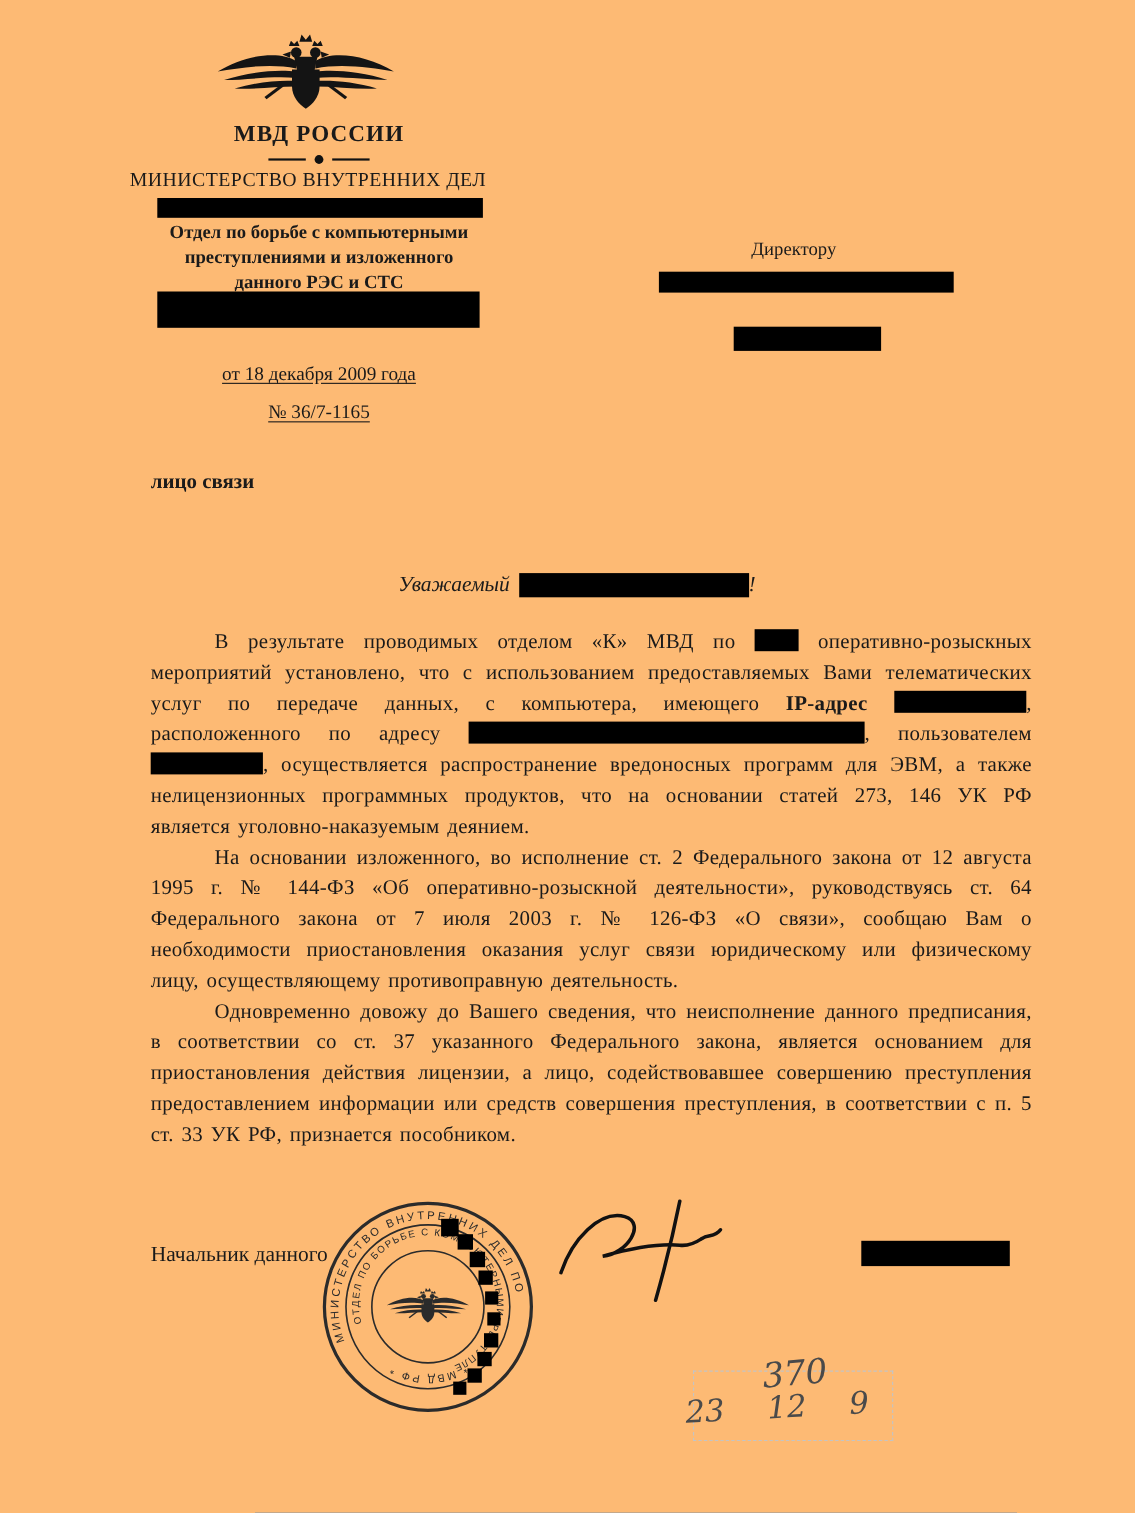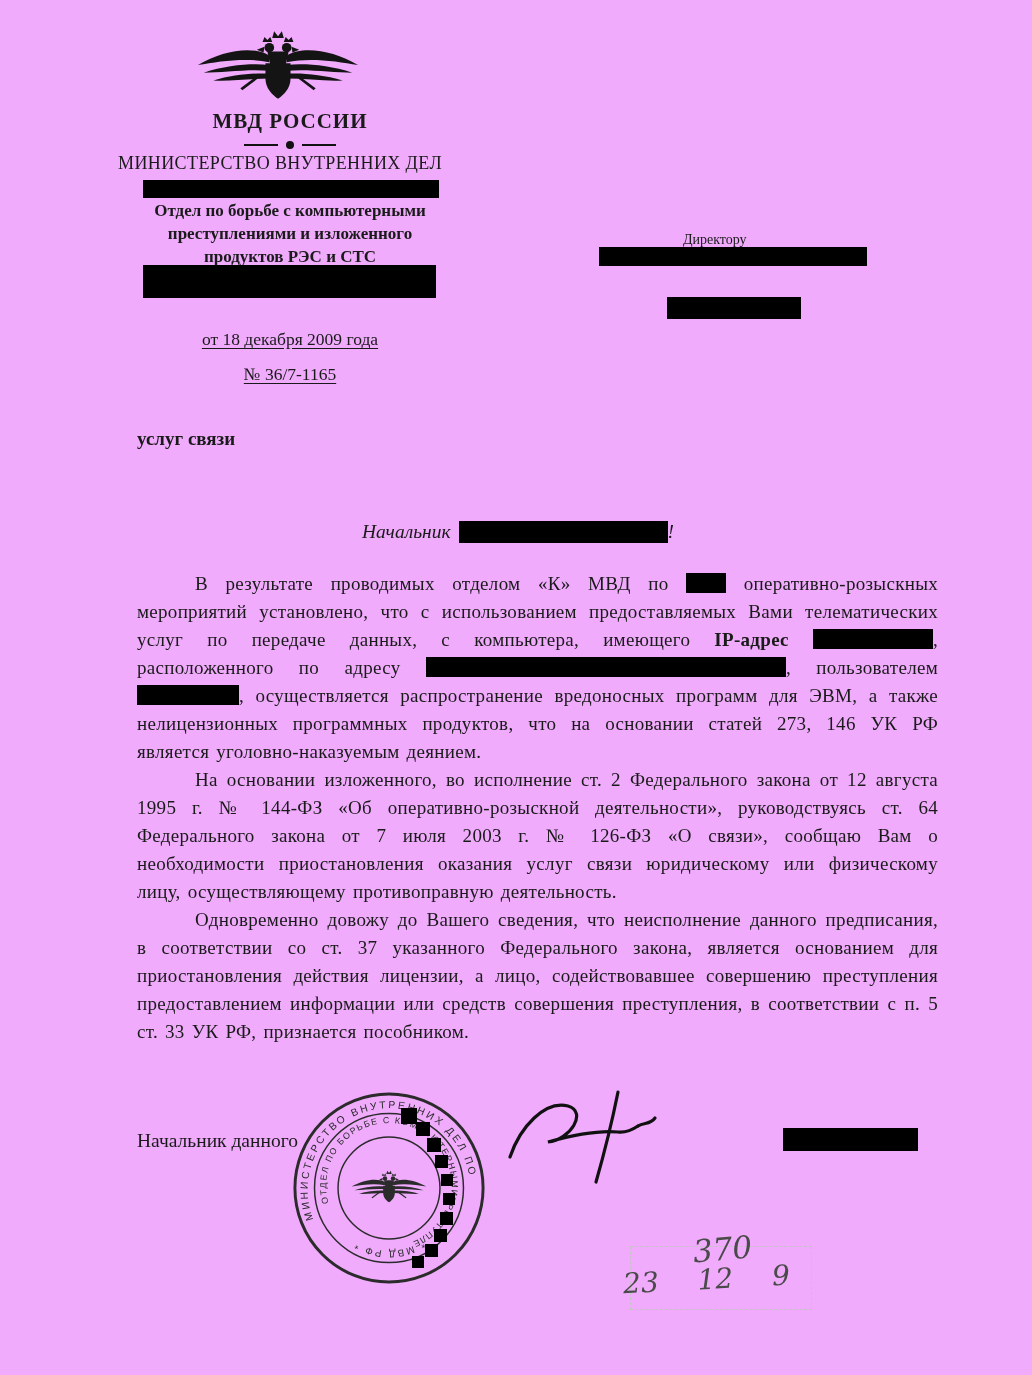--- a/index.html
+++ b/index.html
@@ -1,31 +1,31 @@
 <!DOCTYPE html>
 <html lang="ru"><head>
 <meta charset="utf-8">
 <style>
   html,body{margin:0;padding:0;background:#9a9a9a;}
   .page{
     position:relative;width:1032px;height:1375px;margin:0 auto;
-    background:#f0abfc;overflow:hidden;
+    background:#fdba74;overflow:hidden;
     font-family:"Liberation Serif","DejaVu Serif",serif;
     color:#1a1a1a;
   }
   .abs{position:absolute;}
   .bar{position:absolute;background:#000;}
   .center-col{left:128px;width:324px;text-align:center;}
   .org-top{top:109px;font-weight:bold;font-size:21px;letter-spacing:1px;}
   .divider{top:141px;display:flex;align-items:center;justify-content:center;gap:8px;}
   .divider .line{width:34px;height:2px;background:#111;}
   .divider .dot{width:8px;height:8px;border-radius:50%;background:#111;}
   .ministry{top:153px;font-size:18px;letter-spacing:.4px;white-space:nowrap;left:118px;width:344px;text-align:left;}
   .dept{top:199px;font-weight:bold;font-size:17px;line-height:23px;}
-  .recipient-label{left:683px;top:232px;font-size:14px;}
+  .recipient-label{left:683px;top:217px;font-size:17px;}
   .ref{font-size:17.5px;text-decoration:underline;text-underline-offset:3px;}
   .ref-date{top:329px;}
   .ref-num{top:364px;}
   .subject{left:137px;top:425px;font-weight:bold;font-size:19px;line-height:27px;}
   .salutation{left:362px;top:521px;font-style:italic;font-size:19.5px;display:flex;align-items:flex-end;}
   .salutation .redact{display:inline-block;background:#000;width:209px;height:22px;margin-left:8px;}
   .bodytext{left:137px;top:570px;width:801px;font-size:19px;line-height:28px;
     text-align:justify;letter-spacing:.3px;word-spacing:2px;}
   .bodytext p{margin:0;text-indent:58px;}
   .redact{display:inline-block;background:#000;height:20px;vertical-align:-3px;}
@@ -76,38 +76,38 @@
       <span class="dot"></span>
       <span class="line"></span>
   </div>
   <div class="abs ministry">МИНИСТЕРСТВО ВНУТРЕННИХ ДЕЛ</div>
 
   <div class="bar" style="left:143px;top:180px;width:296px;height:18px;"></div>
 
   <div class="abs center-col dept">
     <div>Отдел по борьбе с компьютерными</div>
     <div>преступлениями и изложенного</div>
-    <div>продуктов РЭС и СТС</div>
+    <div>данного РЭС и СТС</div>
   </div>
 
   <div class="bar" style="left:143px;top:265px;width:293px;height:33px;"></div>
 
   <div class="abs recipient-label">Директору</div>
   <div class="bar" style="left:599px;top:247px;width:268px;height:19px;"></div>
   <div class="bar" style="left:667px;top:297px;width:134px;height:22px;"></div>
 
   <div class="abs center-col ref ref-date">от 18 декабря 2009 года</div>
   <div class="abs center-col ref ref-num">№ 36/7-1165</div>
 
   <div class="abs subject">
-    <div>услуг связи</div>
+    <div>лицо связи</div>
   </div>
 
   <div class="abs salutation">
-    <span>Начальник</span>
+    <span>Уважаемый</span>
     <span class="redact" style="height:22px;"></span>
     <span>!</span>
   </div>
 
   <div class="abs bodytext">
       <p>В результате проводимых отделом «К» МВД по <span class="redact" style="width: 40px;"></span> оперативно-розыскных мероприятий установлено, что с использованием предоставляемых Вами телематических услуг по передаче данных, с компьютера, имеющего <strong>IP-адрес</strong> <span class="redact" style="width: 120px;"></span>, расположенного по адресу <span class="redact" style="width: 360px;"></span>, пользователем <span class="redact" style="width: 102px;"></span>, осуществляется распространение вредоносных программ для ЭВМ, а также нелицензионных программных продуктов, что на основании статей 273, 146 УК РФ является уголовно-наказуемым деянием.</p>
       <p>На основании изложенного, во исполнение ст. 2 Федерального закона от 12 августа 1995 г. № 144-ФЗ «Об оперативно-розыскной деятельности», руководствуясь ст. 64 Федерального закона от 7 июля 2003 г. № 126-ФЗ «О связи», сообщаю Вам о необходимости приостановления оказания услуг связи юридическому или физическому лицу, осуществляющему противоправную деятельность.</p>
       <p>Одновременно довожу до Вашего сведения, что неисполнение данного предписания, в соответствии со ст. 37 указанного Федерального закона, является основанием для приостановления действия лицензии, а лицо, содействовавшее совершению преступления предоставлением информации или средств совершения преступления, в соответствии с п. 5 ст. 33 УК РФ, признается пособником.</p>
     </div>
 

